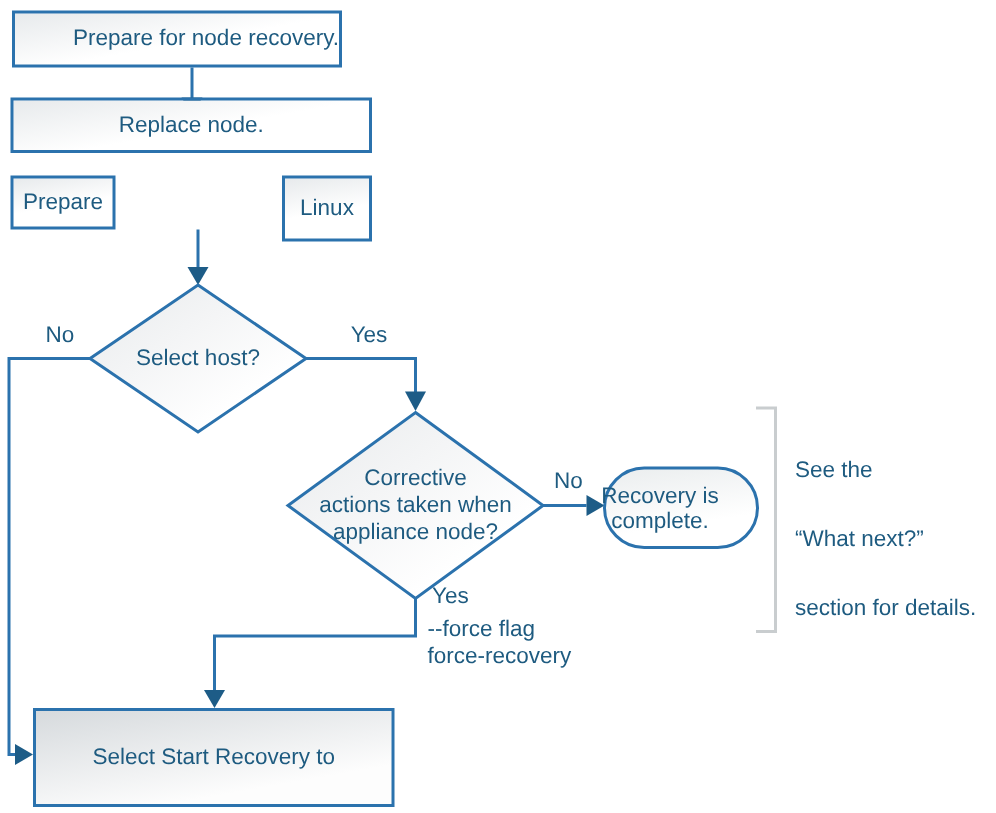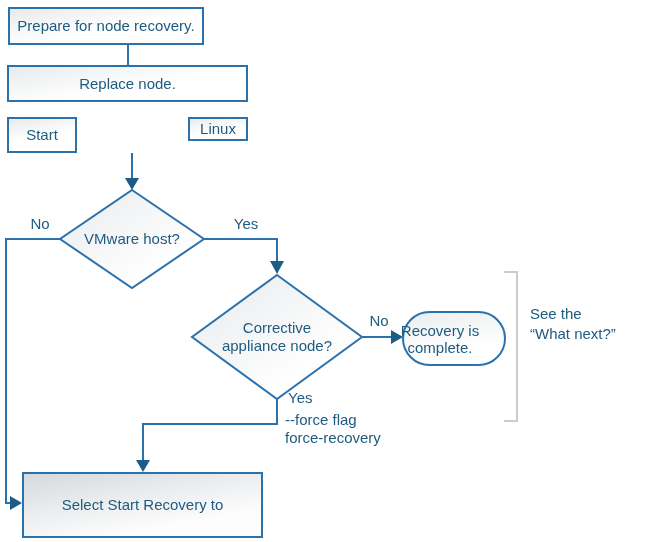--- a/index.html
+++ b/index.html
@@ -33,21 +33,21 @@
     display: flex;
     flex-direction: column;
     align-items: center;
     justify-content: center;
     text-align: center;
     line-height: 18px;
   }
   .txt.left-align { align-items: flex-start; text-align: left; }
   .lbl { position: absolute; line-height: 16px; }
   .recovery-lines { line-height: 17px; }
-  .see-lines { line-height: 20px; }
+  .see-lines { line-height: 20px; gap: 26px; }
   .bottom-lines { line-height: 20px; }
 </style>
 </head>
 <body>
 
 <div class="canvas">
 
   <svg class="layer" width="664" height="542" viewBox="0 0 664 542">
     <defs>
       <linearGradient id="gDia" x1="0" y1="0" x2="1" y2="1">
@@ -79,45 +79,46 @@
     <polygon points="136,460 150,460 143,472" fill="#1d5c87"></polygon>
 
     <polygon points="132,190 204,239 132,288 60,239" fill="url(#gDia)" stroke="#2b72ad" stroke-width="2"></polygon>
     <polygon points="277,275 362,337 277,399 192,337" fill="url(#gDia)" stroke="#2b72ad" stroke-width="2"></polygon>
 
     <rect x="403" y="312" width="102" height="53" rx="26.5" ry="26.5" fill="url(#gStad)" stroke="#2b72ad" stroke-width="2"></rect>
 
     <path d="M504,272 H517 V421 H504" stroke="#c9cdcf" stroke-width="2" fill="none"></path>
   </svg>
 
-  <div class="box" style="left:8px; top:7px; width:196px; height:38px;">
+  <div class="box" style="left:8px; top:7px; width:220px; height:38px;justify-content:flex-end;">
     <span>Prepare for node recovery.</span>
   </div>
 
   <div class="box" style="left:7px; top:65px; width:241px; height:37px;">
     <span>Replace node.</span>
   </div>
 
   <div class="box" style="left:7px; top:117px; width:70px; height:36px;">
-    <span>Start</span>
+    <span>Prepare</span>
   </div>
 
 
-  <div class="box" style="left:188px; top:117px; width:60px; height:24px;">
+  <div class="box" style="left:188px; top:117px; width:60px; height:44px;">
     <span>Linux</span>
   </div>
 
   <div class="box strong bottom-lines" style="left:22px; top:472px; width:241px; height:66px;">
     <div>Select Start Recovery to</div>
   </div>
 
-  <div class="txt" style="left:60px; top:190px; width:144px; height:98px;">VMware host?</div>
+  <div class="txt" style="left:60px; top:190px; width:144px; height:98px;">Select host?</div>
 
   <div class="txt" style="left:192px; top:275px; width:170px; height:124px;align-items:center;">
     <div>Corrective</div>
+    <div>actions taken when</div>
     <div>appliance node?</div>
   </div>
 
   <div class="txt recovery-lines" style="left:389px; top:312px; width:102px; height:53px;">
     <div>Recovery is</div>
     <div>complete.</div>
   </div>
 
   <div class="lbl" style="left:22px; top:216px; width:36px; text-align:center;">No</div>
 
@@ -128,15 +129,16 @@
   <div class="lbl" style="left:288px; top:390px;">Yes</div>
 
   <div class="txt left-align" style="left:285px; top:411px;">
     <div>--force flag</div>
     <div>force-recovery</div>
   </div>
 
   <div class="txt left-align see-lines" style="left:530px; top:304px;">
     <div>See the</div>
     <div>“What next?”</div>
+    <div>section for details.</div>
   </div>
 
 </div>
 
 </body></html>

